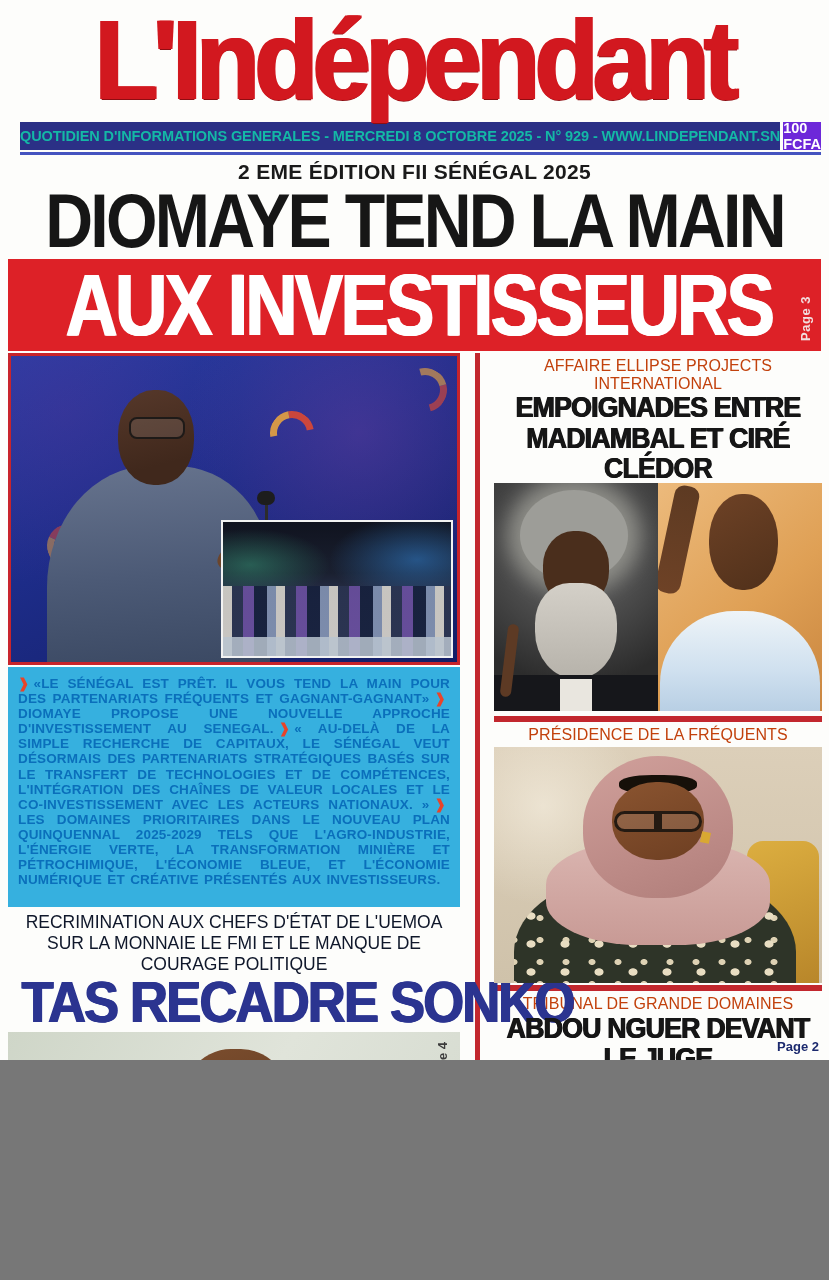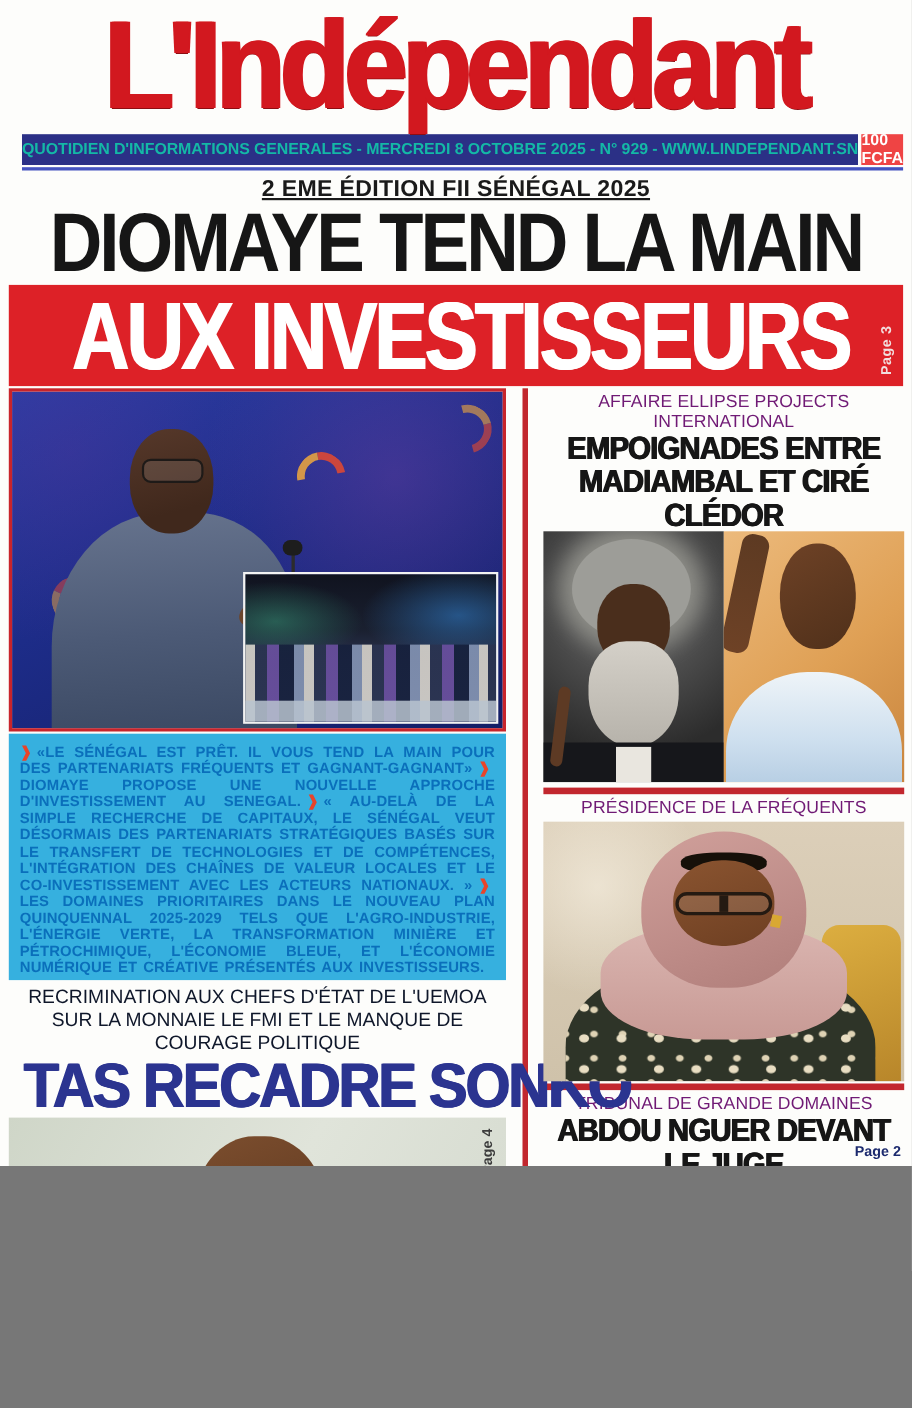--- a/index.html
+++ b/index.html
@@ -17,26 +17,26 @@
     letter-spacing:-5px; white-space:nowrap;
     transform:scale(1.04,1.14); transform-origin:center;
     text-shadow:1.5px 0 0 #d2181f,-1.5px 0 0 #d2181f,0 1px 0 #8e0d12;
   }
   .info-bar { margin:4px 8px 0 20px; display:flex; height:28px; }
   .info-bar-left {
     background:#2b3086; color:#14b8a6; flex:1; display:flex; align-items:center; justify-content:center;
     font-size:14.5px; font-weight:700; letter-spacing:-0.1px; white-space:nowrap;
   }
   .price-box {
-    background:#ef4444; color:#fff; width:72px; display:flex; align-items:center; justify-content:center;
+    background:#6d28d9; color:#fff; width:72px; display:flex; align-items:center; justify-content:center;
     font-size:14.5px; font-weight:700; margin-left:3px;
   }
   .blue-rule { margin:2px 8px 0 20px; height:3px; background:#4553c0; }
 
-  .edition-line { text-align:center; margin-top:5px; font-size:21px; font-weight:600; color:#1a1a1a; letter-spacing:0.3px;text-decoration:underline; }
+  .edition-line { text-align:center; margin-top:5px; font-size:21px; font-weight:600; color:#1a1a1a; letter-spacing:0.3px; }
 
   
   .headline-1 {
     text-align:center; font-size:72px; font-weight:700; color:#161616; line-height:70px;
     letter-spacing:-3px; white-space:nowrap; transform:scale(0.92,1.05); transform-origin:center; margin-top:2px;
   }
   .banner {
     position:relative; margin:3px 8px 0 8px; height:92px; background:#dd2127;
     display:flex; align-items:center; justify-content:flex-start; overflow:hidden;
   }
@@ -150,33 +150,33 @@
   .a-stripe1 { left:55%; top:-20%; width:16%; height:150%; background:#c8242c; transform:rotate(38deg); opacity:.9; }
   .a-stripe2 { left:80%; top:-20%; width:10%; height:150%; background:#b01e26; transform:rotate(38deg); opacity:.8; }
   .a-screen { left:0; top:0; width:26%; height:44%; background:linear-gradient(140deg,#23bcd0,#1284b8); }
   .a-beanie { top:2%; left:33%; width:36%; height:40%; background:#141414; border-radius:48% 48% 38% 38%; }
   .a-face { top:28%; left:37%; width:28%; height:54%;
     background:linear-gradient(160deg,#7c4a28,#5d3418); border-radius:44%; }
   .page-ref-abdou { top:8px; right:12px; font-size:13px; font-weight:700; color:#d8242c; position:absolute; }
 
   
   .quote-block {
-    margin-top:2px; background:#36b0df; padding:9px 10px 4px 10px;
+    margin-top:2px; background:#36b0df; padding:9px 10px 20px 10px;
     font-size:13.5px; font-weight:700; line-height:15.1px; color:#0a6fbb;
     text-align:justify; letter-spacing:0.15px; word-spacing:1.5px;
   }
   .qmark { color:#e8442a; padding-right:4px; }
   .qseg { padding-right:5px; }
   .kicker-left { margin-top:5px; text-align:center; font-size:17.5px; color:#0f172a; line-height:21px; }
   .sub-headline {
     text-align:center; color:#2b3490; font-size:56px; font-weight:700; line-height:52px;
     letter-spacing:-2px; white-space:nowrap; transform:scale(0.94,1.02); transform-origin:center; margin-top:2px;
     text-shadow:0.8px 0 0 #2b3490,-0.8px 0 0 #2b3490;
   }
-  .r-kicker { text-align:center; font-size:16px; color:#701a75; margin-top:4px; letter-spacing:0.1px; }
+  .r-kicker { text-align:center; font-size:16px; color:#c2410c; margin-top:4px; letter-spacing:0.1px; }
   .r-headline {
     text-align:center; font-weight:700; font-size:27.5px; line-height:29px; letter-spacing:-0.8px;
     transform:scale(0.97,1.06); transform-origin:center; margin-top:1px;
     text-shadow:0.6px 0 0 currentColor,-0.6px 0 0 currentColor;
   }
   .hl-black { color:#161616; }
   .hl-red { color:#d6232b; }
   .hl-wrap { position:relative; }
   .page-ref-5 { position:absolute; right:2px; bottom:4px; font-size:12.5px; font-weight:700; color:#141414; }
   .red-divider { height:6px; background:#c2272e; margin-top:5px; }

